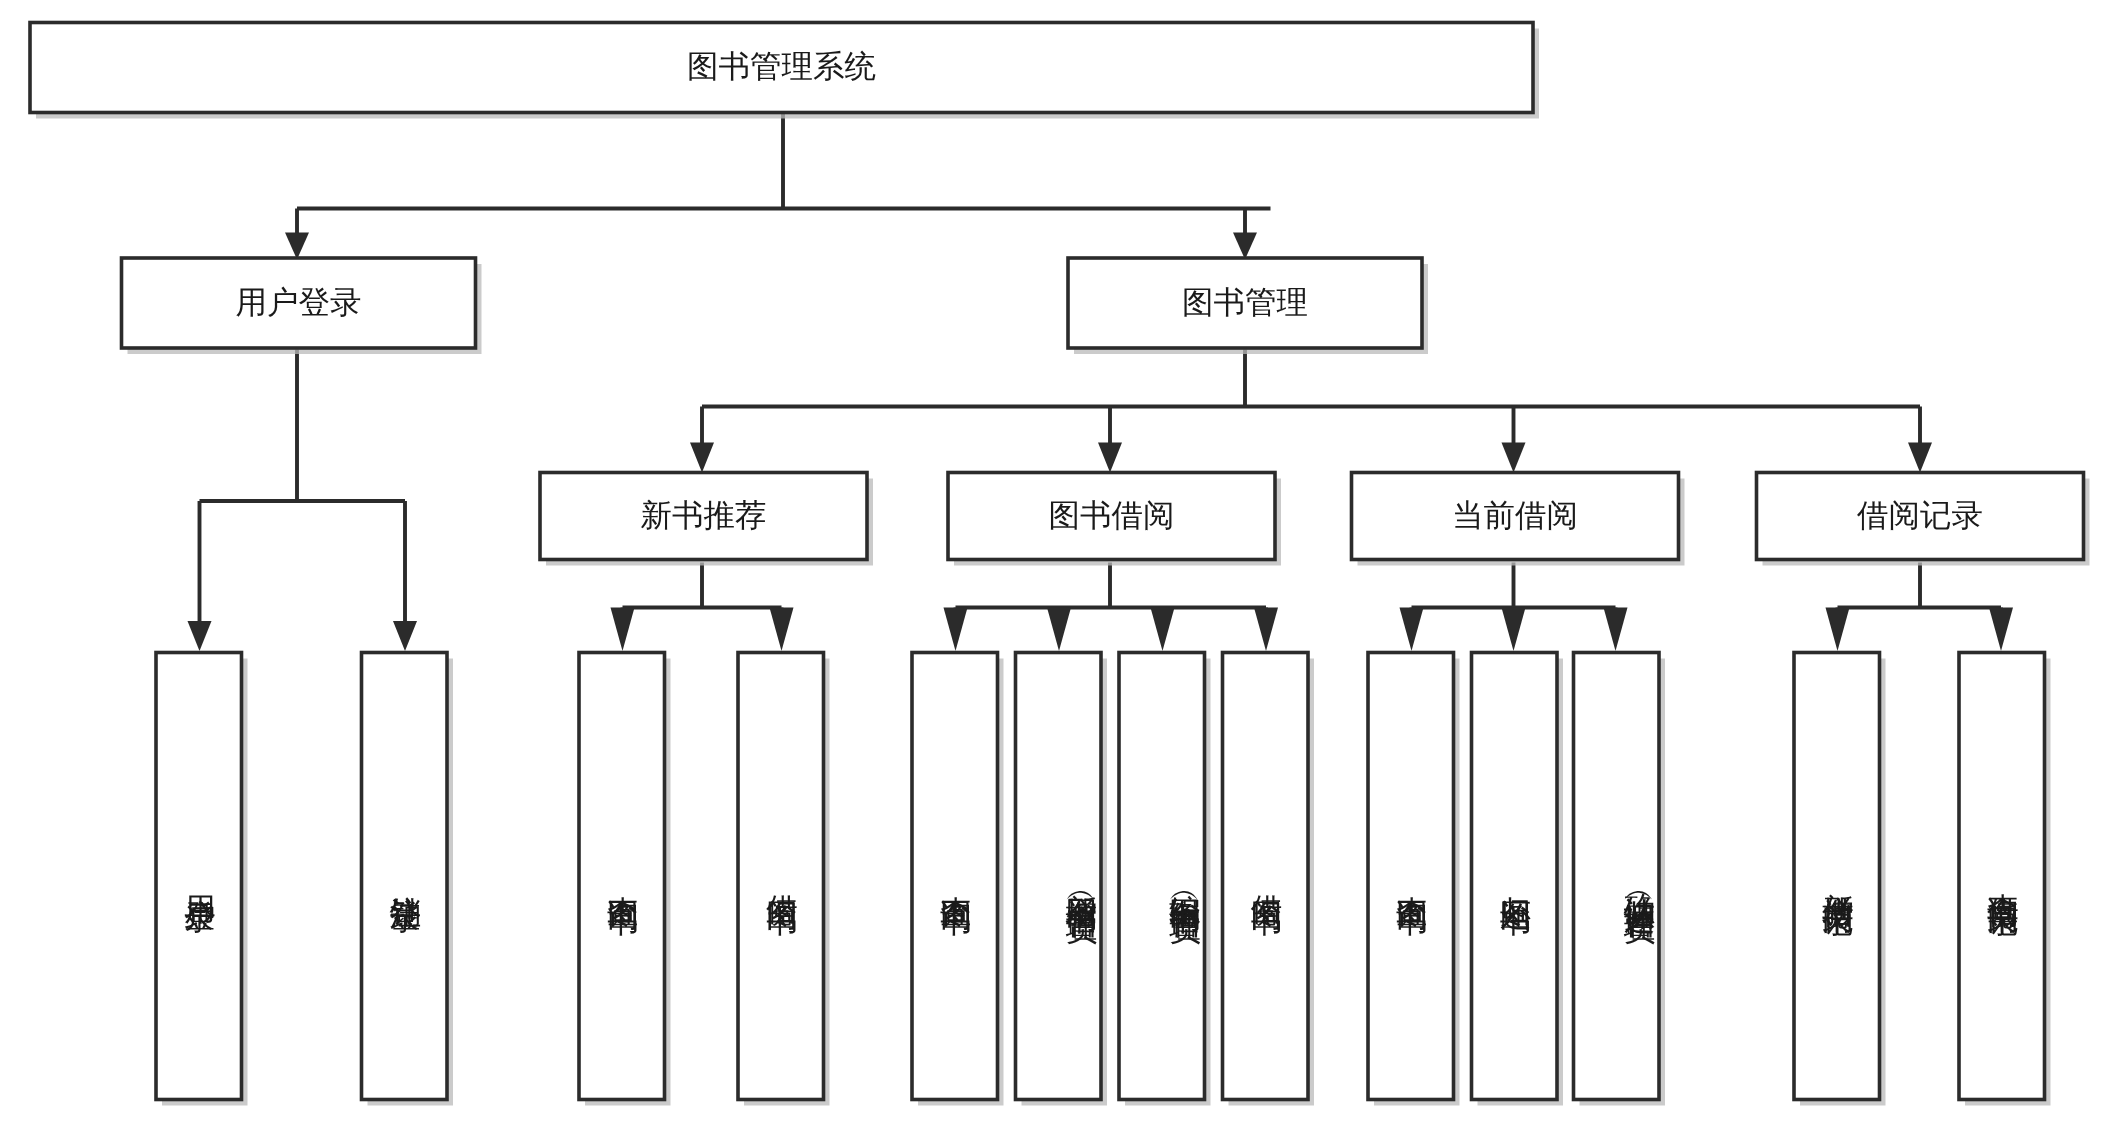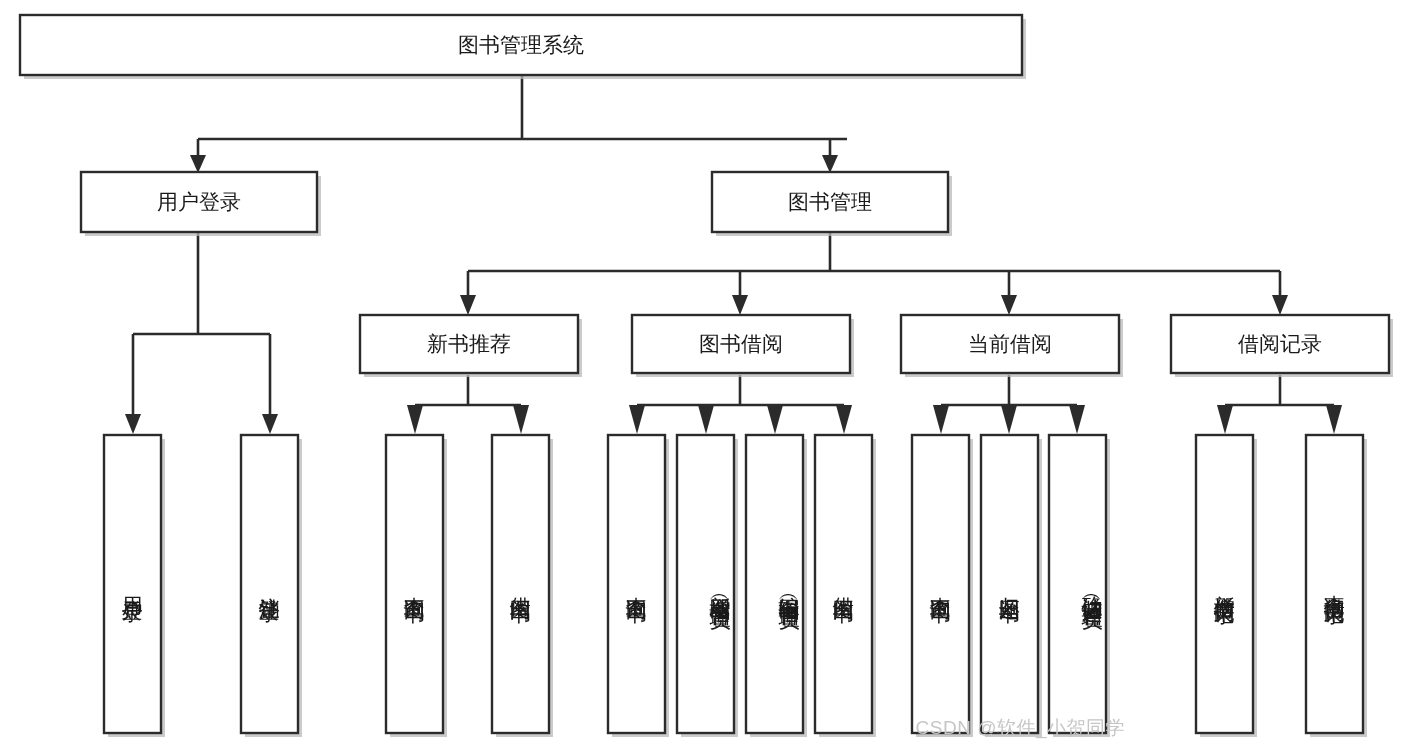--- a/index.html
+++ b/index.html
@@ -277,21 +277,20 @@
     <g>
       <rect class="node-shadow" x="1310" y="439" width="57" height="298"></rect>
       <rect class="node-box" x="1306" y="435" width="57" height="298"></rect>
       <foreignObject x="1306" y="435" width="57" height="298">
         <div xmlns="http://www.w3.org/1999/xhtml" class="vlabel">查询借阅记录</div>
       </foreignObject>
     </g>
 
   </svg>
 
-  <div class="watermark-text">CSDN @软件_小贺同学</div>
 
 </div>
 
 <style>
   .vlabel {
     width: 57px;
     height: 298px;
     box-sizing: border-box;
     display: flex;
     align-items: center;

